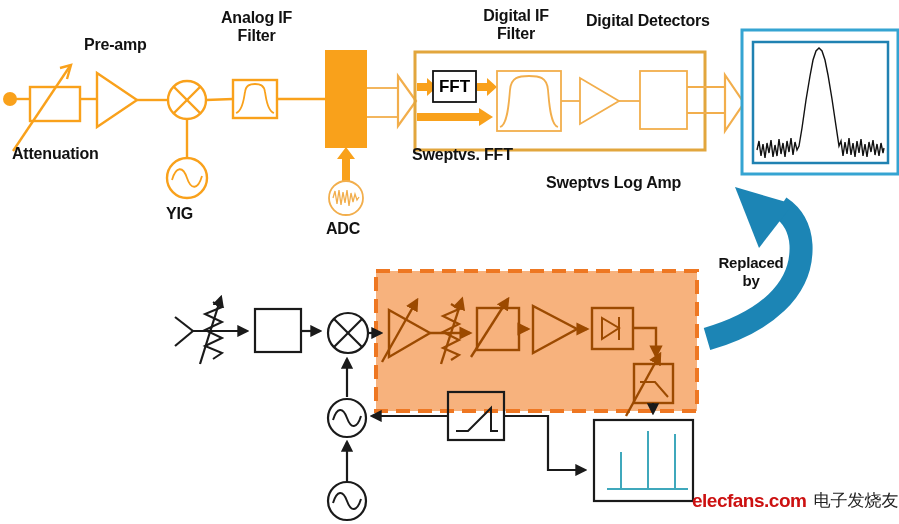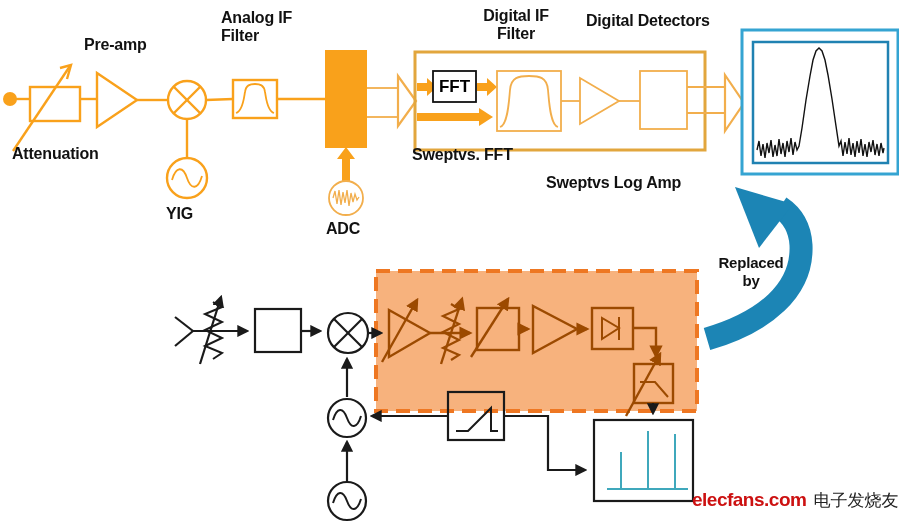--- a/index.html
+++ b/index.html
@@ -6,25 +6,25 @@
     --orange:#F9A11B; --orange-light:#F2AE4C; --gold:#E2A63D;
     --peach:#F7B27D; --dash-orange:#EE7722; --brown:#9C4A00;
     --ink:#1A1A1A; --teal:#3FA8BC; --blue-outer:#35A4D2; --blue-inner:#2082B2;
     --arrow-blue:#1C85B5; --logo-red:#CC1111; --logo-dark:#222222;
   }
   html,body{margin:0;padding:0;background:#fff;}
   #canvas{position:relative;width:899px;height:524px;background:#fff;overflow:hidden;
           font-family:"Liberation Sans",sans-serif;}
   svg{position:absolute;left:0;top:0;}
   .lbl{position:absolute;font-weight:bold;color:#111;font-size:16px;line-height:18px;
-       white-space:pre-line;letter-spacing:-0.2px;}
+       white-space:pre-line;letter-spacing:-0.2px;text-align:center;}
   .lbl.center{text-align:center;}
   .fftlbl{position:absolute;left:433px;top:71px;width:43px;height:31px;line-height:31px;
           text-align:center;font-weight:bold;font-size:17px;color:#000;}
-  .watermark{position:absolute;left:692px;top:489px;display:flex;align-items:flex-start;gap:7px;}
+  .watermark{position:absolute;left:692px;top:489px;display:flex;align-items:center;gap:7px;}
   .wm-logo{color:var(--logo-red);font-weight:bold;font-size:19px;letter-spacing:-0.5px;}
   .wm-cn{color:var(--logo-dark);font-weight:normal;font-size:17px;}
   
   .os{stroke:var(--orange);stroke-width:2.4;fill:none;}
   .osf{stroke:var(--orange);stroke-width:2.4;fill:#fff;}
   .oth{stroke:var(--orange-light);stroke-width:1.8;fill:none;}
   .othf{stroke:var(--orange-light);stroke-width:1.8;fill:#fff;}
   .ofill{fill:var(--orange);stroke:none;}
   .gold{stroke:var(--gold);stroke-width:3;fill:none;}
   .ks{stroke:var(--ink);stroke-width:2.2;fill:none;}

